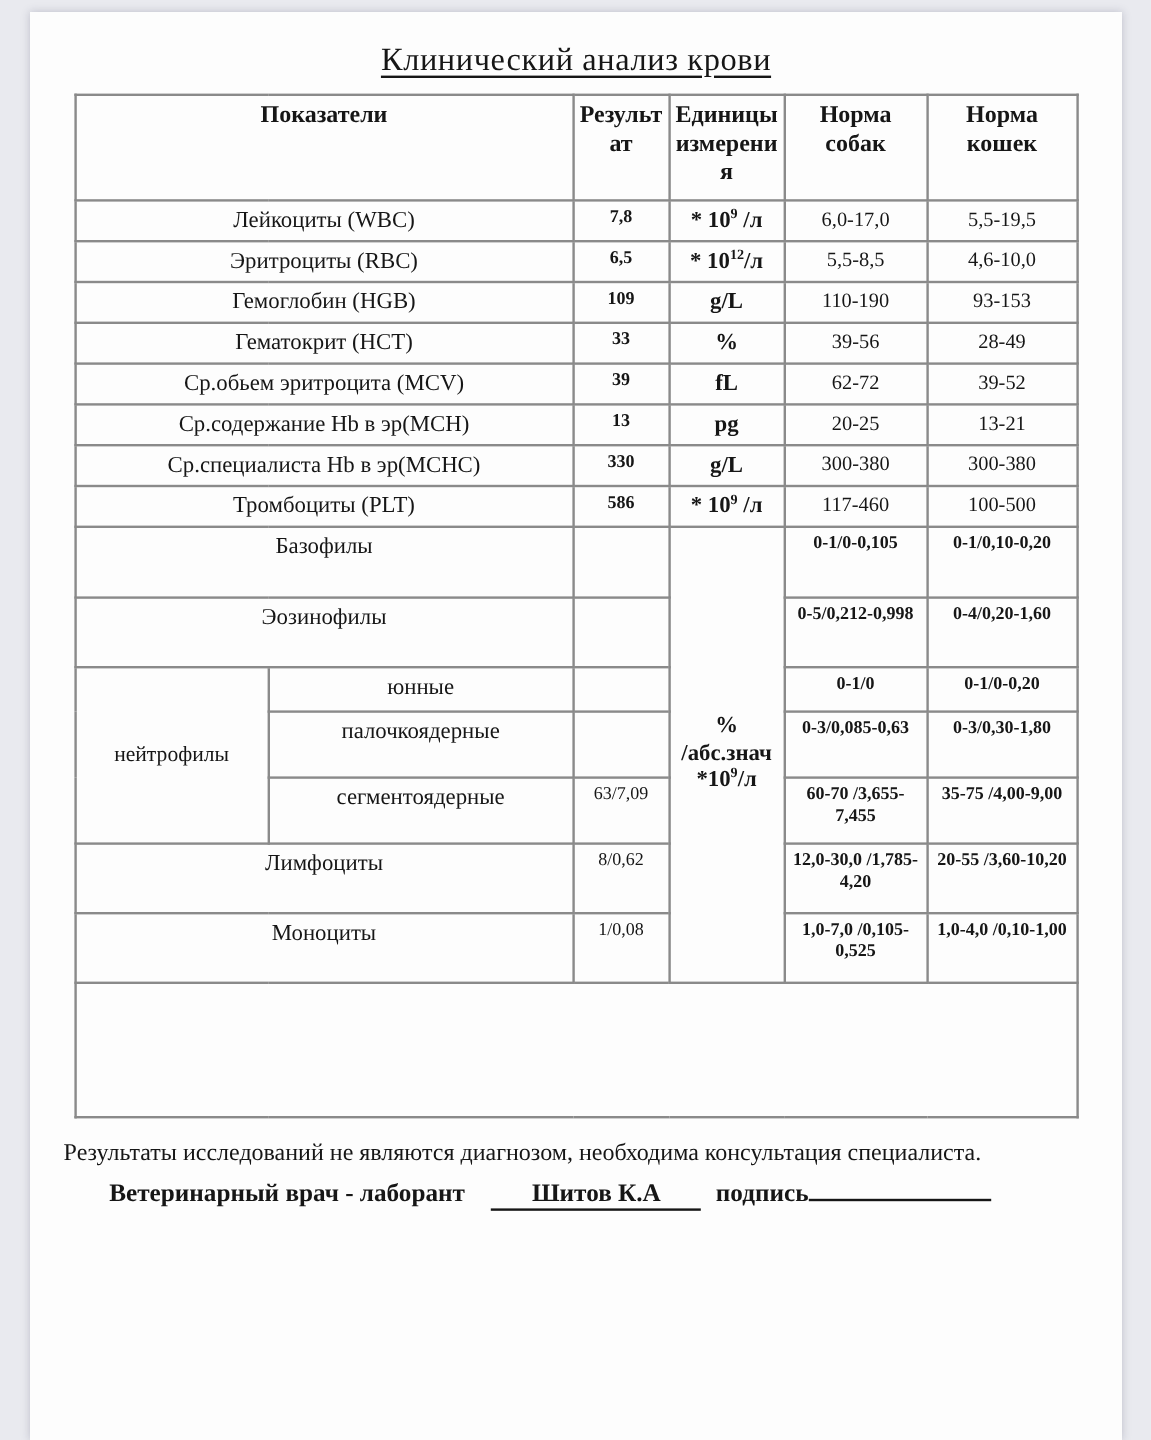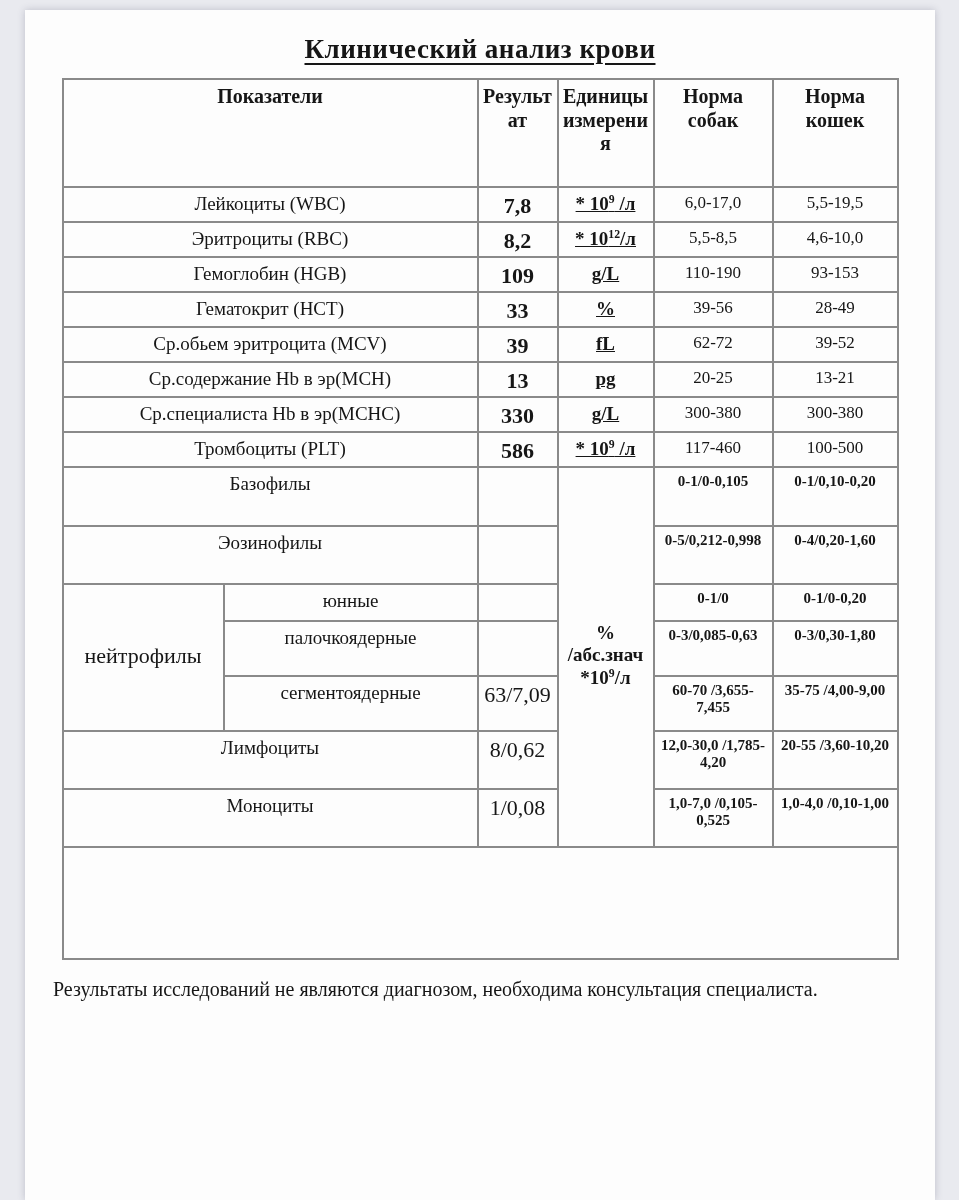--- a/index.html
+++ b/index.html
@@ -11,21 +11,21 @@
   }
   .page {
     position: absolute; left: 25px; top: 10px;
     width: 910px; height: 1190px;
     background: #fdfdfd;
     box-shadow: 0 0 7px rgba(60,60,90,0.25);
   }
   .title {
     margin-top: 24px;
     text-align: center;
-    font-size: 27px; font-weight: bold;
+    font-size: 27px; font-weight: normal;
     text-decoration: underline;
     text-underline-offset: 5px;
     text-decoration-thickness: 2px;
     letter-spacing: 0.5px;
   }
   table.blood-table {
     width: 835px;
     margin: 13px auto 0 auto;
     border-collapse: collapse;
     table-layout: fixed;
@@ -37,35 +37,35 @@
     text-align: center;
     vertical-align: top;
     padding: 5px 4px 2px 4px;
     overflow-wrap: break-word;
   }
   .blood-table th {
     font-size: 20px;
     font-weight: bold;
     overflow-wrap: anywhere;
   }
-  tr.h-head   { height: 108px; }
+  tr.h-head   { height: 88px; }
   tr.h-simple { height: 34px; }
   tr.h-59 { height: 59px; }
   tr.h-58 { height: 58px; }
   tr.h-37 { height: 37px; }
   tr.h-55 { height: 55px; }
   tr.h-spacer { height: 112px; }
   .bold { font-weight: bold; }
-  td.res  { font-size: 22px; }
-  td.unit { font-weight: bold; text-decoration: underline; }
+  td.res  { font-size: 15px; }
+  td.unit { font-weight: bold; }
   td.norm { font-size: 17px; }
   td.norm-b { font-size: 15px; font-weight: bold; }
   td.neutro {
     vertical-align: middle;
-    font-size: 22px;
+    font-size: 18px;
     padding-top: 0;
   }
   td.merged-unit {
     vertical-align: middle;
     font-weight: bold;
     font-size: 19px;
     padding-top: 0;
   }
   sup { font-size: 0.62em; line-height: 0; }
   .footer { margin: 18px 28px 0 28px; }
@@ -124,21 +124,21 @@
     <tr class="h-simple">
       <td colspan="2">Лейкоциты (WBC)</td>
       <td class="res bold">7,8</td>
       <td class="unit"><span>* 10</span><sup>9</sup><span> /л</span></td>
       <td class="norm">6,0-17,0</td>
       <td class="norm">5,5-19,5</td>
     </tr>
 
     <tr class="h-simple">
       <td colspan="2">Эритроциты (RBC)</td>
-      <td class="res bold">8,2</td>
+      <td class="res bold">6,5</td>
       <td class="unit"><span>* 10</span><sup>12</sup><span>/л</span></td>
       <td class="norm">5,5-8,5</td>
       <td class="norm">4,6-10,0</td>
     </tr>
 
     <tr class="h-simple">
       <td colspan="2">Гемоглобин (HGB)</td>
       <td class="res bold">109</td>
       <td class="unit"><span>g/L</span><sup></sup><span></span></td>
       <td class="norm">110-190</td>
@@ -241,15 +241,18 @@
     </tr>
 
     <tr class="h-spacer">
       <td colspan="6"></td>
     </tr>
   </tbody>
     </table>
 
   <div class="footer">
     <p class="disclaimer">Результаты исследований не являются диагнозом, необходима консультация специалиста.</p>
+    <p class="signature">
+      <span class="sig-role">Ветеринарный врач - лаборант</span><span class="sig-line">Шитов К.А</span><span class="sig-podpis">подпись</span><span class="sig-blank"></span>
+    </p>
   </div>
 
 </div>
 
 </body></html>

